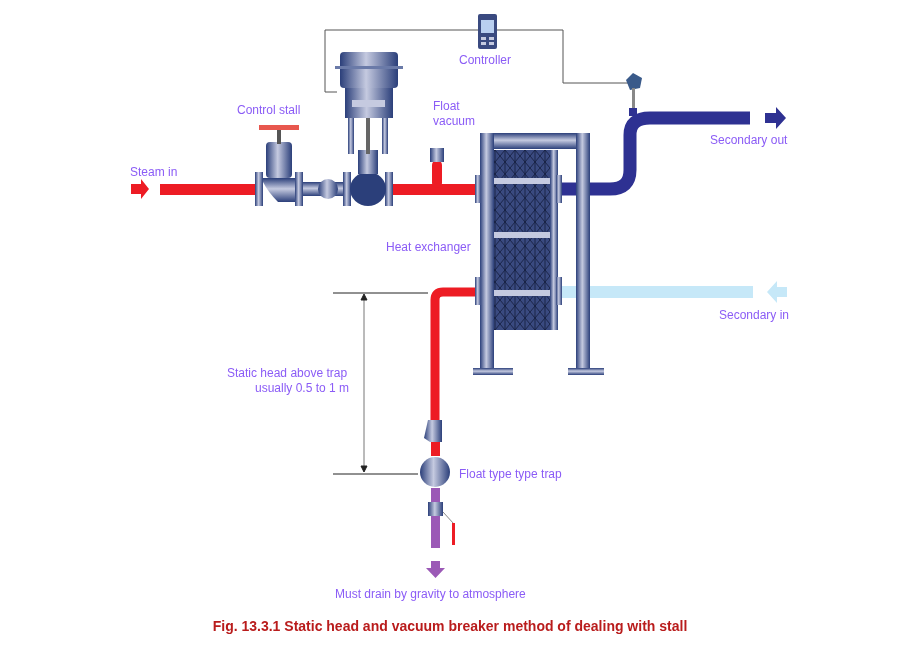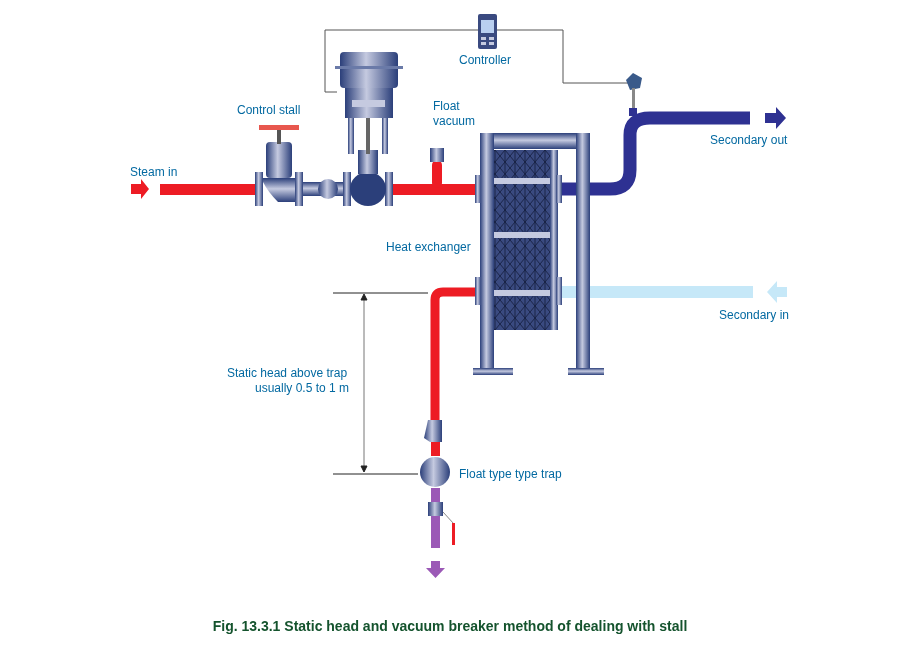--- a/index.html
+++ b/index.html
@@ -1,19 +1,19 @@
 <!DOCTYPE html>
 <html><head>
 <meta charset="utf-8">
 <style>
   html,body{margin:0;padding:0;background:#ffffff;}
   body{width:900px;height:652px;position:relative;overflow:hidden;font-family:"Liberation Sans",sans-serif;}
   #stage{position:absolute;left:0;top:0;width:900px;height:652px;}
-  .lbl{position:absolute;font-size:12px;color:#0369a1;line-height:14px;white-space:nowrap;text-align:center;}
-  .caption{position:absolute;left:0;width:900px;top:618px;text-align:center;font-weight:bold;font-size:14px;color:#14532d;}
+  .lbl{position:absolute;font-size:12px;color:#8b5cf6;line-height:14px;white-space:nowrap;text-align:center;}
+  .caption{position:absolute;left:0;width:900px;top:618px;text-align:center;font-weight:bold;font-size:14px;color:#b91c1c;}
 </style>
 </head>
 <body>
 
 <div id="stage">
 <svg width="900" height="652" viewBox="0 0 900 652" xmlns="http://www.w3.org/2000/svg">
   <defs>
     <linearGradient id="metalV" x1="0" y1="0" x2="1" y2="0">
       <stop offset="0" stop-color="#2b3f7a"></stop>
       <stop offset="0.45" stop-color="#c5cae0"></stop>
@@ -142,14 +142,15 @@
 <div class="lbl" style="left:237px;top:103px">Control stall</div>
 <div class="lbl" style="left:433px;top:99px">Float</div>
 <div class="lbl" style="left:433px;top:114px">vacuum</div>
 <div class="lbl" style="left:130px;top:165px">Steam in</div>
 <div class="lbl" style="left:710px;top:133px">Secondary out</div>
 <div class="lbl" style="left:386px;top:240px">Heat exchanger</div>
 <div class="lbl" style="left:719px;top:308px">Secondary in</div>
 <div class="lbl" style="left:227px;top:366px">Static head above trap</div>
 <div class="lbl" style="left:255px;top:381px">usually 0.5 to 1 m</div>
 <div class="lbl" style="left:459px;top:467px">Float type type trap</div>
+<div class="lbl" style="left:335px;top:587px">Must drain by gravity to atmosphere</div>
 <div class="caption">Fig. 13.3.1 Static head and vacuum breaker method of dealing with stall</div>
 </div>
 
 </body></html>

